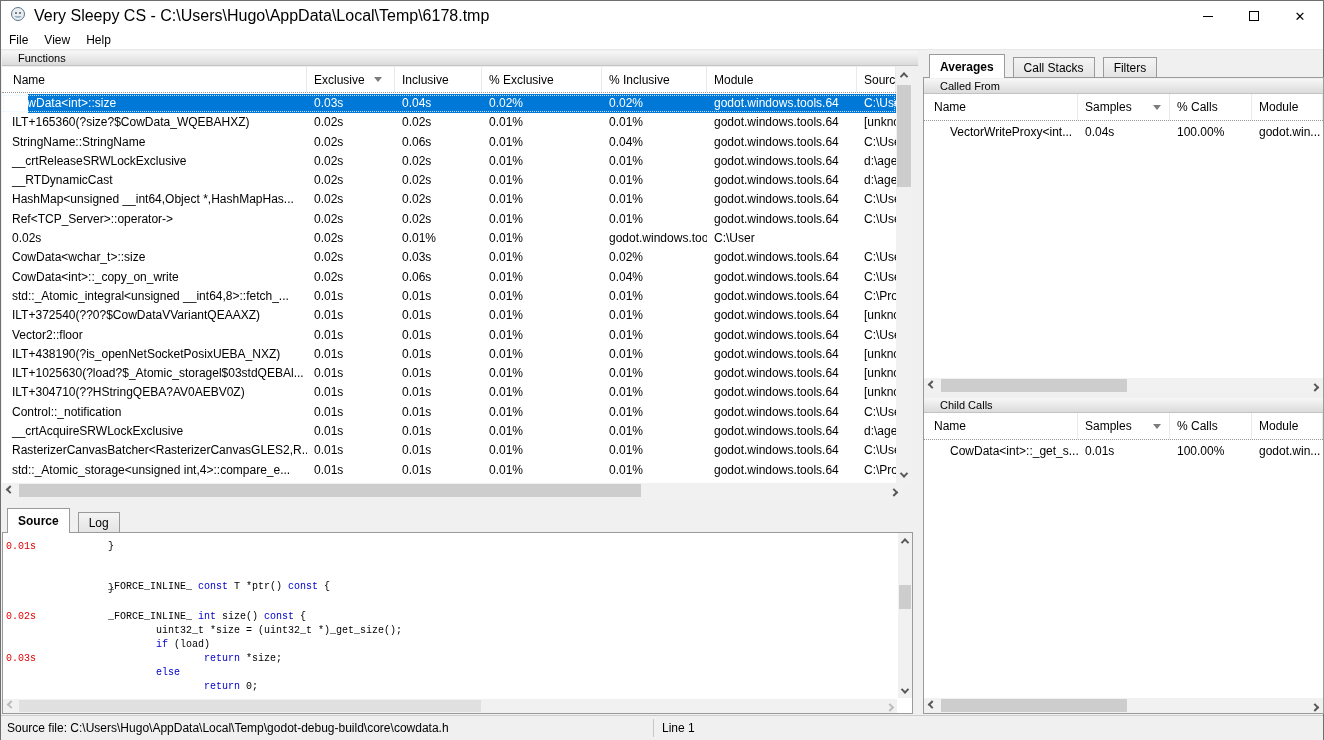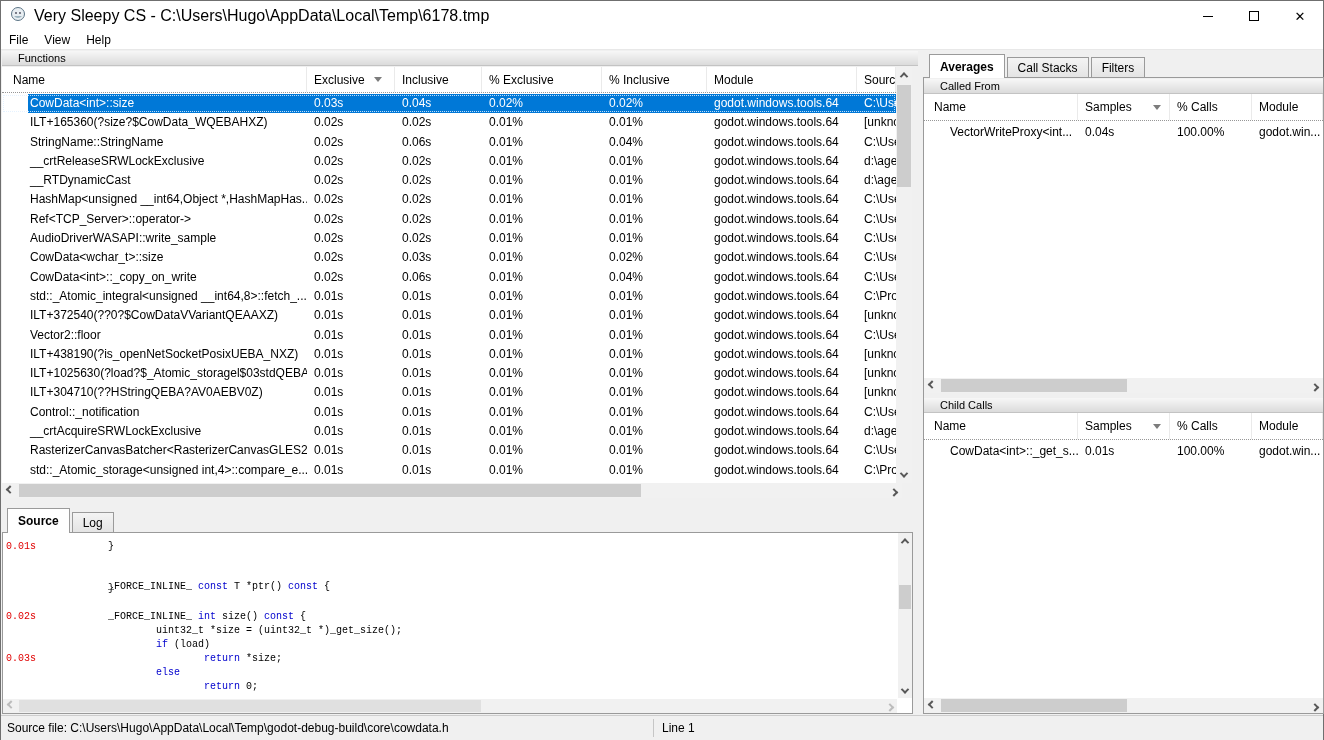--- a/index.html
+++ b/index.html
@@ -29,38 +29,38 @@
   .cc-cap{left:923px;top:397px;width:399px;height:15px}
 
   
   .ftable{left:1px;top:66px;width:894px;height:416px;background:#fff;overflow:hidden;font-size:12px}
   .fhead{display:grid;grid-template-columns:305px 88px 87px 120px 105px 150px 1fr;height:26px;border-bottom:1px dotted #979797;background:#fff}
   .fhead .hc{display:flex;align-items:center;border-right:1px solid #eaeaea;overflow:hidden;white-space:nowrap;padding-left:7px}
   .fhead .hc:first-child{padding-left:11px}
   .fbody{position:absolute;top:27px;bottom:0;left:0;right:0;overflow:hidden}
   .frow{display:grid;grid-template-columns:305px 88px 87px 120px 105px 150px 1fr;height:19.3px;line-height:19.3px;white-space:nowrap}
   .frow>div{overflow:hidden;padding-left:7px}
-  .frow>div:first-child{padding-left:28px}
+  .frow>div:first-child{padding-left:10px}
   .frow.selected{background:linear-gradient(to right,#fff 26px,#0078d7 26px);color:#fff;outline:1px dotted rgba(225,240,255,.85);outline-offset:-2px}
   .sarr{width:0;height:0;border-left:4px solid transparent;border-right:4px solid transparent;border-top:5px solid #7c7c7c;margin-left:auto;margin-right:12px;flex:0 0 auto}
 
   
   .stable{position:absolute;background:#fff;overflow:hidden;font-size:12px}
   .cf-table{left:923px;top:93px;width:399px;height:284px}
   .cc-table{left:923px;top:412px;width:399px;height:285px}
   .shead{display:grid;grid-template-columns:154px 92px 82px 1fr;height:27px;border-bottom:1px dotted #979797}
   .shead .hc{display:flex;align-items:center;border-right:1px solid #eaeaea;overflow:hidden;white-space:nowrap;padding-left:7px}
   .shead .hc:first-child{padding-left:10px}
   .shead .sarr{margin-right:8px}
   .srow{display:grid;grid-template-columns:154px 92px 82px 1fr;height:22px;line-height:22px;white-space:nowrap}
   .srow>div{overflow:hidden;padding-left:7px}
   .srow>div:first-child{padding-left:26px}
 
   
-  .tabstrip{position:absolute;display:flex;align-items:flex-end;gap:2px;z-index:6}
+  .tabstrip{position:absolute;display:flex;align-items:flex-end;gap:8px;z-index:6}
   .tab{border:1px solid #9a9a9a;background:linear-gradient(#f4f4f4,#e4e4e4);font-size:12px;display:flex;align-items:center;justify-content:center;padding:0 10px;height:21px;white-space:nowrap}
   .tab.active{background:#fff;font-weight:bold;border-bottom:none}
   .src-tabs{left:6px;top:507px;height:25px}
   .src-tabs .tab.active{height:25px}
   .right-tabs{left:928px;top:53px;height:24px}
   .right-tabs .tab.active{height:24px}
 
   
   .bbox{left:1px;top:531px;width:911px;height:182px;border:1px solid #9a9a9a;background:#fff}
   .rbox{left:922px;top:76px;width:401px;height:637px;border:1px solid #9a9a9a;background:#f0f0f0}
@@ -230,21 +230,20 @@
         <div class="frow">
           <div>Ref&lt;TCP_Server&gt;::operator-&gt;</div>
           <div>0.02s</div>
           <div>0.02s</div>
           <div>0.01%</div>
           <div>0.01%</div>
           <div>godot.windows.tools.64</div>
           <div>C:\User</div>
         </div>
         <div class="frow">
-          <div>AudioDriverWASAPI::write_sample</div>
           <div>0.02s</div>
           <div>0.02s</div>
           <div>0.01%</div>
           <div>0.01%</div>
           <div>godot.windows.tools.64</div>
           <div>C:\User</div>
         </div>
         <div class="frow">
           <div>CowData&lt;wchar_t&gt;::size</div>
           <div>0.02s</div>

